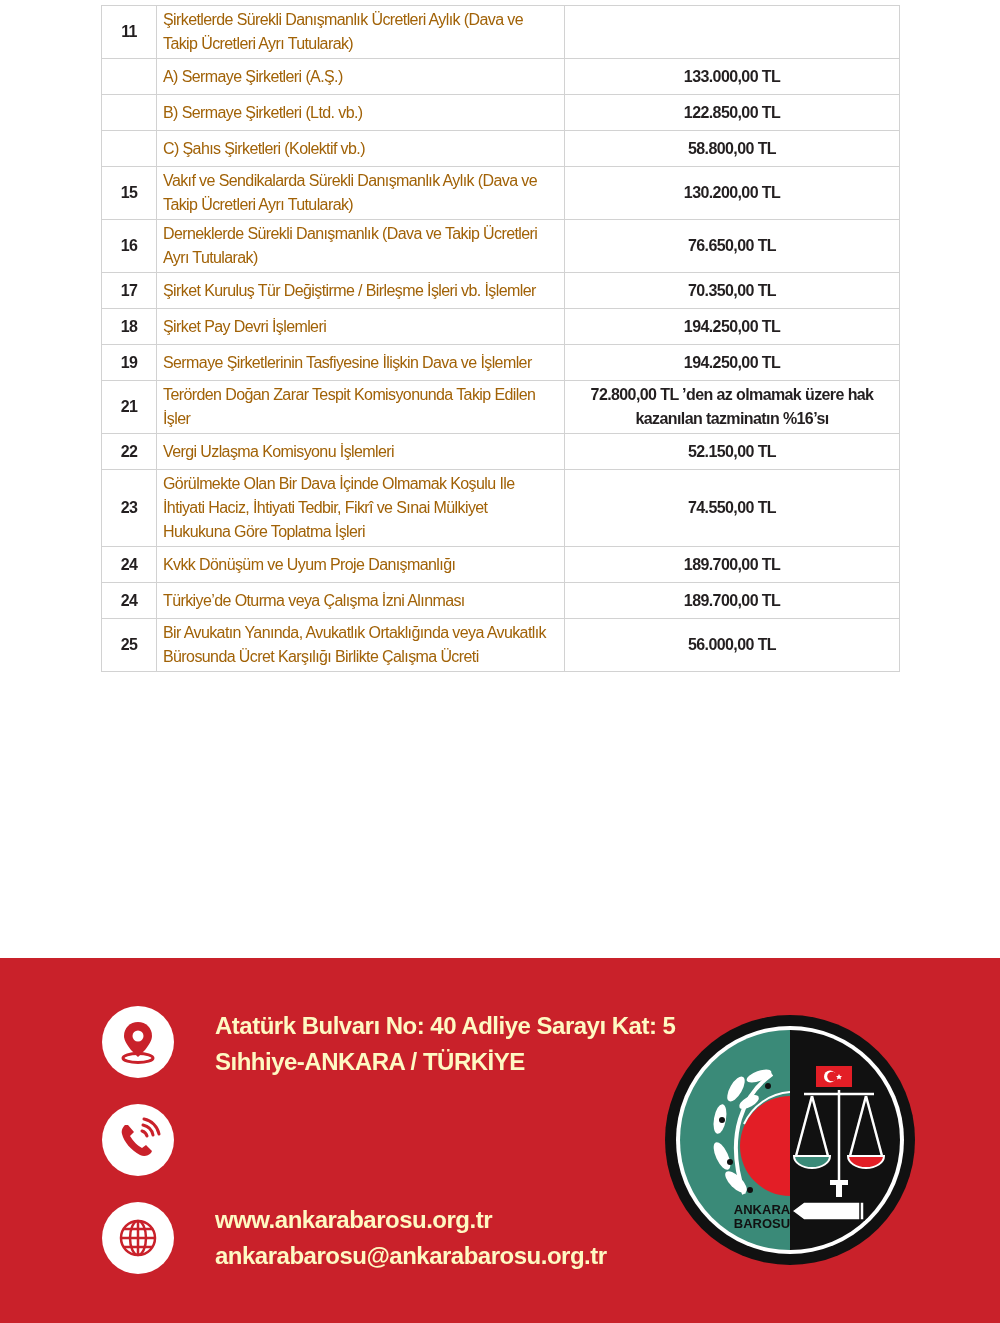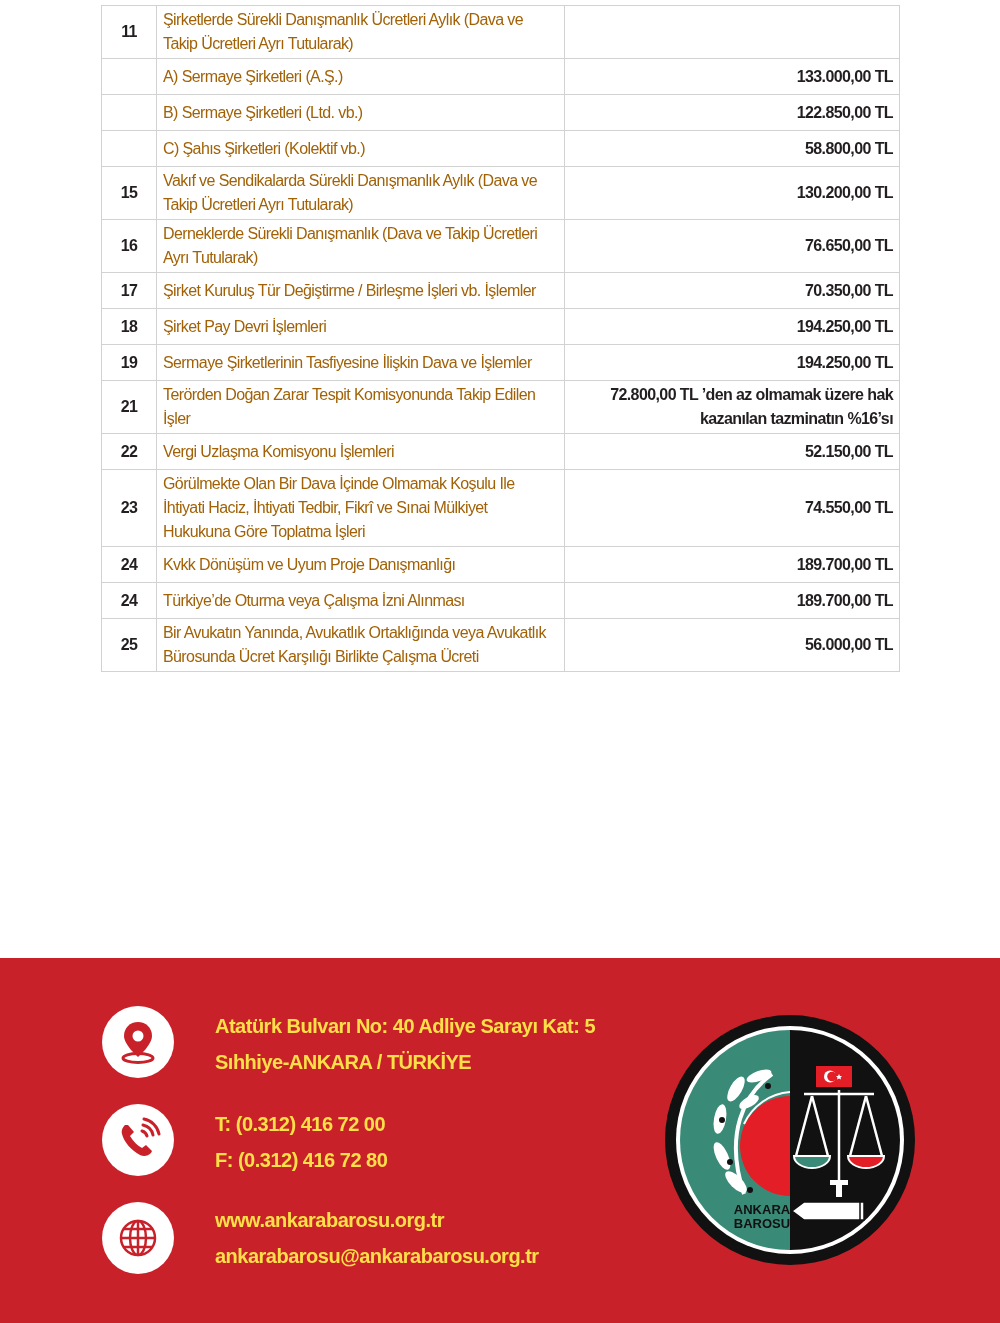--- a/index.html
+++ b/index.html
@@ -18,38 +18,38 @@
     font-size: 16px; line-height: 24px;
     padding: 2px 6px;
     vertical-align: middle;
     letter-spacing: -0.6px;
   }
   .fee-table col.c-no { width: 55px; }
   .fee-table col.c-desc { width: 408px; }
   .fee-table col.c-fee { width: 335px; }
   .no-cell { text-align: center; font-weight: bold; font-size: 17px; }
   .desc-cell { color: #a16207; }
-  .fee-cell { text-align: right; font-weight: bold; font-size: 17px; }
+  .fee-cell { text-align: center; font-weight: bold; font-size: 17px; }
   .h54 { height: 50px; }
   .h40 { height: 36px; margin-top: 48px; }
   .h76 { height: 72px; }
 
   .footer {
     position: absolute; left: 0; top: 958px; width: 1000px; height: 365px;
     background: #c9212a;
   }
   .contact-icon {
     position: absolute; left: 102px; width: 72px; height: 72px;
     border-radius: 50%; background: #ffffff;
     display: flex; align-items: center; justify-content: center;
   }
   .contact-icon svg { width: 50px; height: 50px; }
   .contact-text {
     position: absolute; left: 215px;
-    color: #fde047; font-weight: bold; font-size: 20px; line-height: 36px;
+    color: #fef9c3; font-weight: bold; font-size: 24px; line-height: 36px;
     letter-spacing: -0.5px;
   }
   .contact-text div { white-space: nowrap; }
   .logo {
     position: absolute; left: 664px; top: 56px; width: 252px; height: 252px;
   }
 </style>
 </head>
 <body>
 
@@ -152,24 +152,20 @@
     <div>Sıhhiye-ANKARA / TÜRKİYE</div>
   </div>
 
   <div class="contact-icon" style="top:146px;">
     <svg viewBox="0 0 50 50">
       <path d="M12 10 C10 12 8 15 9 19 C11 27 18 35 27 40 C31 42 35 41 38 38 L39 36 L33 30 L29 33 C25 31 20 26 17 21 L21 17 L15 10 Z" fill="#c9212a"></path>
       <path d="M29 16 A7 7 0 0 1 34 21" fill="none" stroke="#c9212a" stroke-width="3" stroke-linecap="round"></path>
       <path d="M30 10 A13 13 0 0 1 40 20" fill="none" stroke="#c9212a" stroke-width="3" stroke-linecap="round"></path>
       <path d="M31 4 A19 19 0 0 1 46 19" fill="none" stroke="#c9212a" stroke-width="3" stroke-linecap="round"></path>
     </svg>
-  </div>
-  <div class="contact-text" style="top:148px;">
-    <div>T: (0.312) 416 72 00</div>
-    <div>F: (0.312) 416 72 80</div>
   </div>
 
   <div class="contact-icon" style="top:244px;">
     <svg viewBox="0 0 50 50">
       <g fill="none" stroke="#c9212a" stroke-width="2.5">
         <circle cx="25" cy="25" r="17"></circle>
         <ellipse cx="25" cy="25" rx="8" ry="17"></ellipse>
         <line x1="25" y1="8" x2="25" y2="42"></line>
         <line x1="8" y1="25" x2="42" y2="25"></line>
         <line x1="11" y1="16" x2="39" y2="16"></line>

